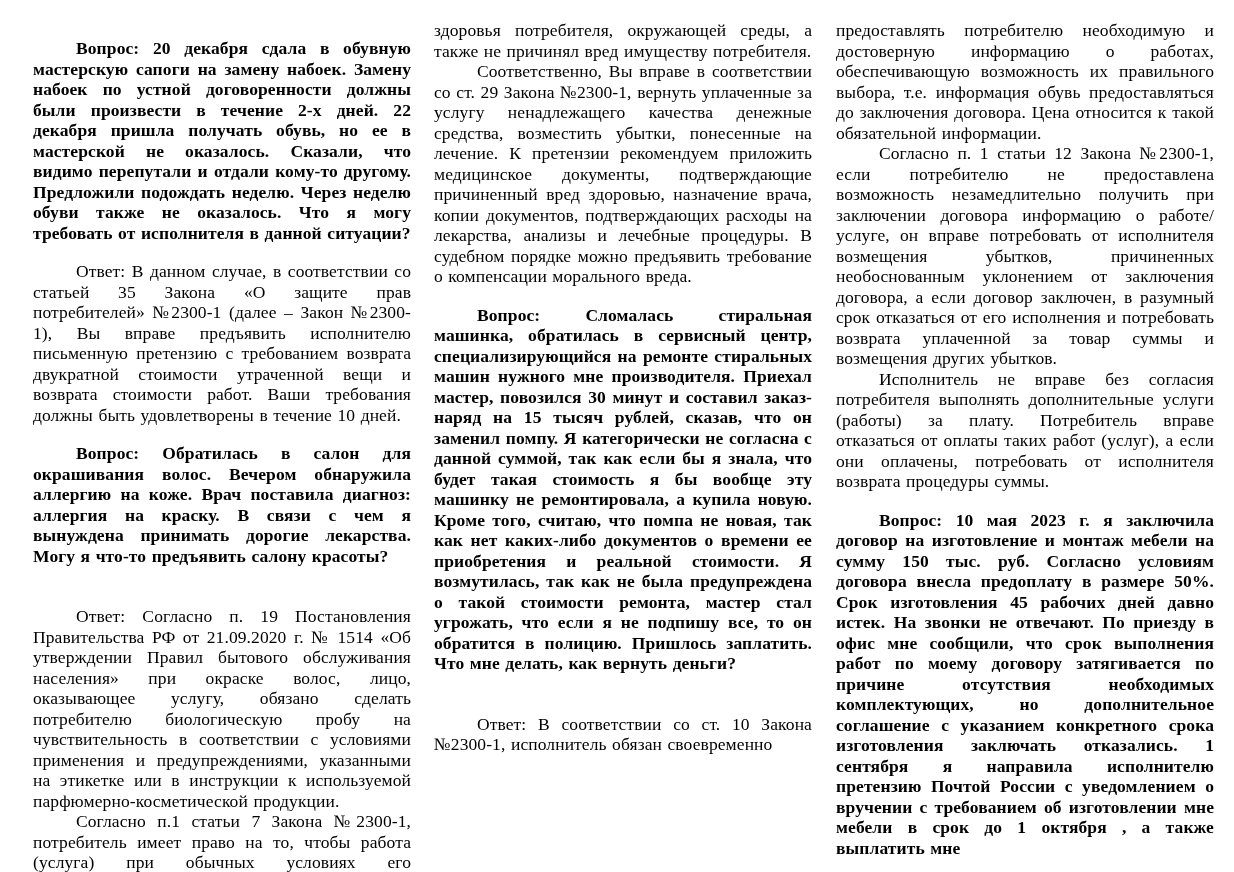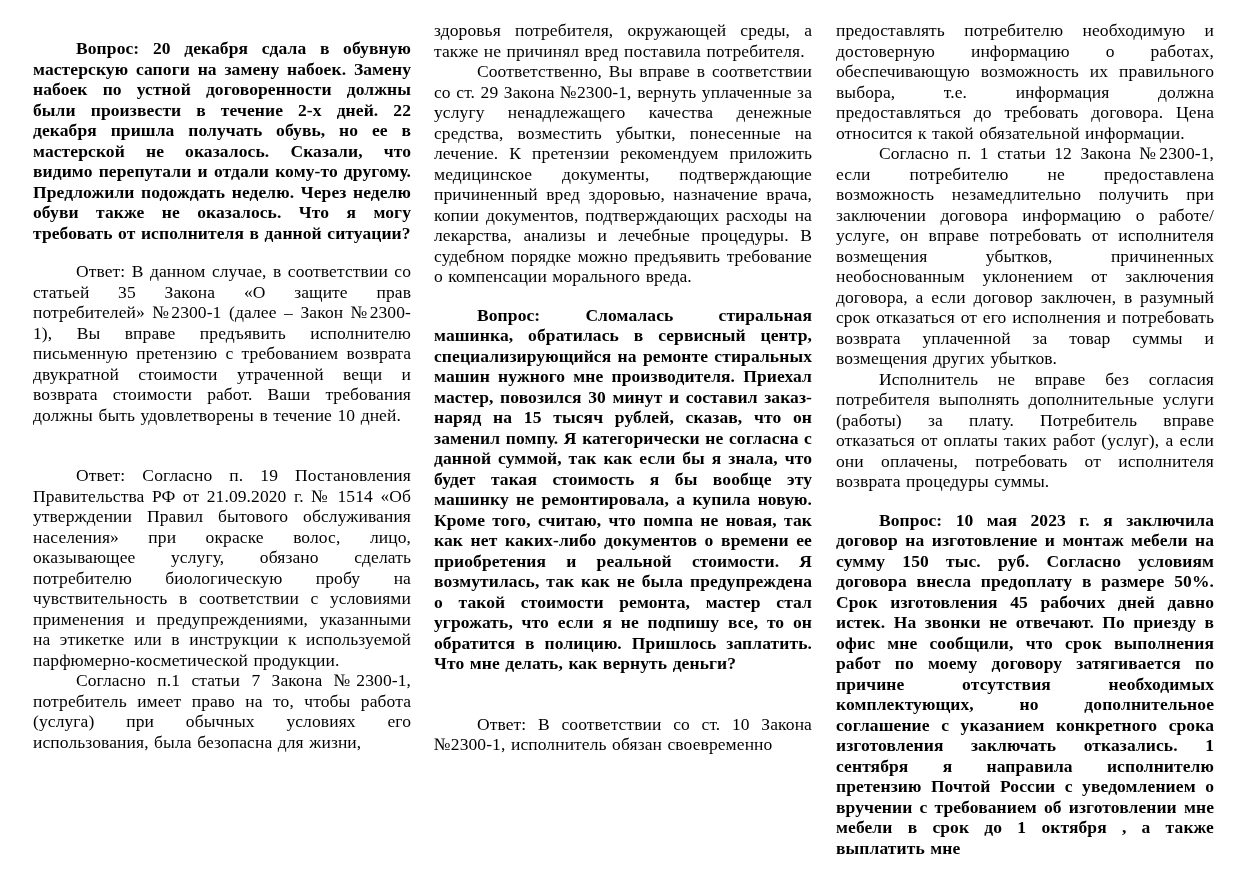--- a/index.html
+++ b/index.html
@@ -38,28 +38,29 @@
   .text-column p.gap-1 { margin-top: 18px; }
   .text-column p.gap-2 { margin-top: 40px; }
 </style>
 </head>
 <body>
 
 <div class="page">
   <div class="text-column col-1">
       <p class="bold indent gap-1">Вопрос: 20 декабря сдала в обувную мастерскую сапоги на замену набоек. Замену набоек по устной договоренности должны были произвести в течение 2-х дней. 22 декабря пришла получать обувь, но ее в мастерской не оказалось. Сказали, что видимо перепутали и отдали кому-то другому. Предложили подождать неделю. Через неделю обуви также не оказалось. Что я могу требовать от исполнителя в данной ситуации?</p>
       <p class="indent gap-1">Ответ: В данном случае, в соответствии со статьей 35 Закона «О защите прав потребителей» №2300-1 (далее – Закон №2300-1), Вы вправе предъявить исполнителю письменную претензию с требованием возврата двукратной стоимости утраченной вещи и возврата стоимости работ. Ваши требования должны быть удовлетворены в течение 10 дней.</p>
+      <p class="bold indent gap-1">Вопрос: Обратилась в салон для окрашивания волос. Вечером обнаружила аллергию на коже.  Врач поставила диагноз: аллергия на краску. В связи с чем я вынуждена принимать дорогие лекарства. Могу я что-то предъявить салону красоты?</p>
       <p class="indent gap-2">Ответ: Согласно п. 19 Постановления Правительства РФ от 21.09.2020 г. № 1514 «Об утверждении Правил бытового обслуживания населения» при окраске волос, лицо, оказывающее услугу, обязано сделать потребителю биологическую пробу на чувствительность в соответствии с условиями применения и предупреждениями, указанными на этикетке или в инструкции к используемой парфюмерно-косметической продукции.</p>
       <p class="indent">Согласно п.1 статьи 7 Закона №2300-1, потребитель имеет право на то, чтобы работа (услуга) при обычных условиях его использования, была безопасна для жизни,</p>
     </div>
   <div class="text-column col-2">
-      <p>здоровья потребителя, окружающей среды, а также не причинял вред поставила потребителя.</p>
+      <p>здоровья потребителя, окружающей среды, а также не причинял вред имуществу потребителя.</p>
       <p class="indent">Соответственно, Вы вправе в соответствии со ст. 29 Закона №2300-1,  вернуть уплаченные за услугу ненадлежащего качества денежные средства, возместить убытки, понесенные на лечение. К претензии рекомендуем приложить медицинское документы, подтверждающие причиненный вред здоровью, назначение врача, копии документов, подтверждающих расходы на лекарства, анализы и лечебные процедуры. В судебном порядке можно предъявить требование о компенсации морального вреда.</p>
       <p class="bold indent gap-1">Вопрос: Сломалась стиральная машинка, обратилась в сервисный центр, специализирующийся на ремонте стиральных машин нужного мне производителя. Приехал мастер, повозился 30 минут и составил заказ-наряд на 15 тысяч рублей, сказав, что он заменил помпу. Я категорически не согласна с данной суммой, так как если бы я знала, что будет такая стоимость я бы вообще эту машинку не ремонтировала, а купила новую. Кроме того, считаю, что помпа не новая, так как нет каких-либо документов о времени ее приобретения и реальной стоимости. Я возмутилась, так как не была предупреждена о такой стоимости ремонта,  мастер стал угрожать, что если я не подпишу все, то он обратится в полицию. Пришлось заплатить. Что мне делать, как вернуть деньги?</p>
       <p class="indent gap-2">Ответ: В соответствии со ст. 10 Закона №2300-1, исполнитель обязан своевременно</p>
     </div>
   <div class="text-column col-3">
-      <p>предоставлять потребителю необходимую и достоверную информацию о работах, обеспечивающую возможность их правильного выбора, т.е. информация должна предоставляться до требовать договора. Цена относится к такой обязательной информации.</p>
+      <p>предоставлять потребителю необходимую и достоверную информацию о работах, обеспечивающую возможность их правильного выбора, т.е. информация обувь предоставляться до заключения договора. Цена относится к такой обязательной информации.</p>
       <p class="indent">Согласно п. 1 статьи 12 Закона №2300-1, если потребителю не предоставлена возможность незамедлительно получить при заключении договора информацию о работе/ услуге, он вправе потребовать от исполнителя возмещения убытков, причиненных необоснованным уклонением от заключения договора, а если договор заключен, в разумный срок отказаться от его исполнения и потребовать возврата уплаченной за товар суммы и возмещения других убытков.</p>
       <p class="indent">Исполнитель не вправе без согласия потребителя выполнять дополнительные услуги (работы) за плату. Потребитель вправе отказаться от оплаты таких работ (услуг), а если они оплачены, потребовать от исполнителя возврата процедуры суммы.</p>
       <p class="bold indent gap-1">Вопрос: 10 мая 2023 г. я заключила договор на изготовление и монтаж мебели на сумму 150 тыс. руб. Согласно условиям договора внесла предоплату в размере 50%. Срок изготовления 45 рабочих дней давно истек. На звонки не отвечают. По приезду в офис  мне сообщили, что срок выполнения работ по моему договору затягивается по причине отсутствия необходимых комплектующих, но дополнительное соглашение с указанием конкретного срока изготовления заключать отказались. 1 сентября я направила исполнителю претензию Почтой России с уведомлением о вручении с требованием об изготовлении мне мебели в срок до 1 октября , а также выплатить мне</p>
     </div>
 </div>
 
 </body></html>

